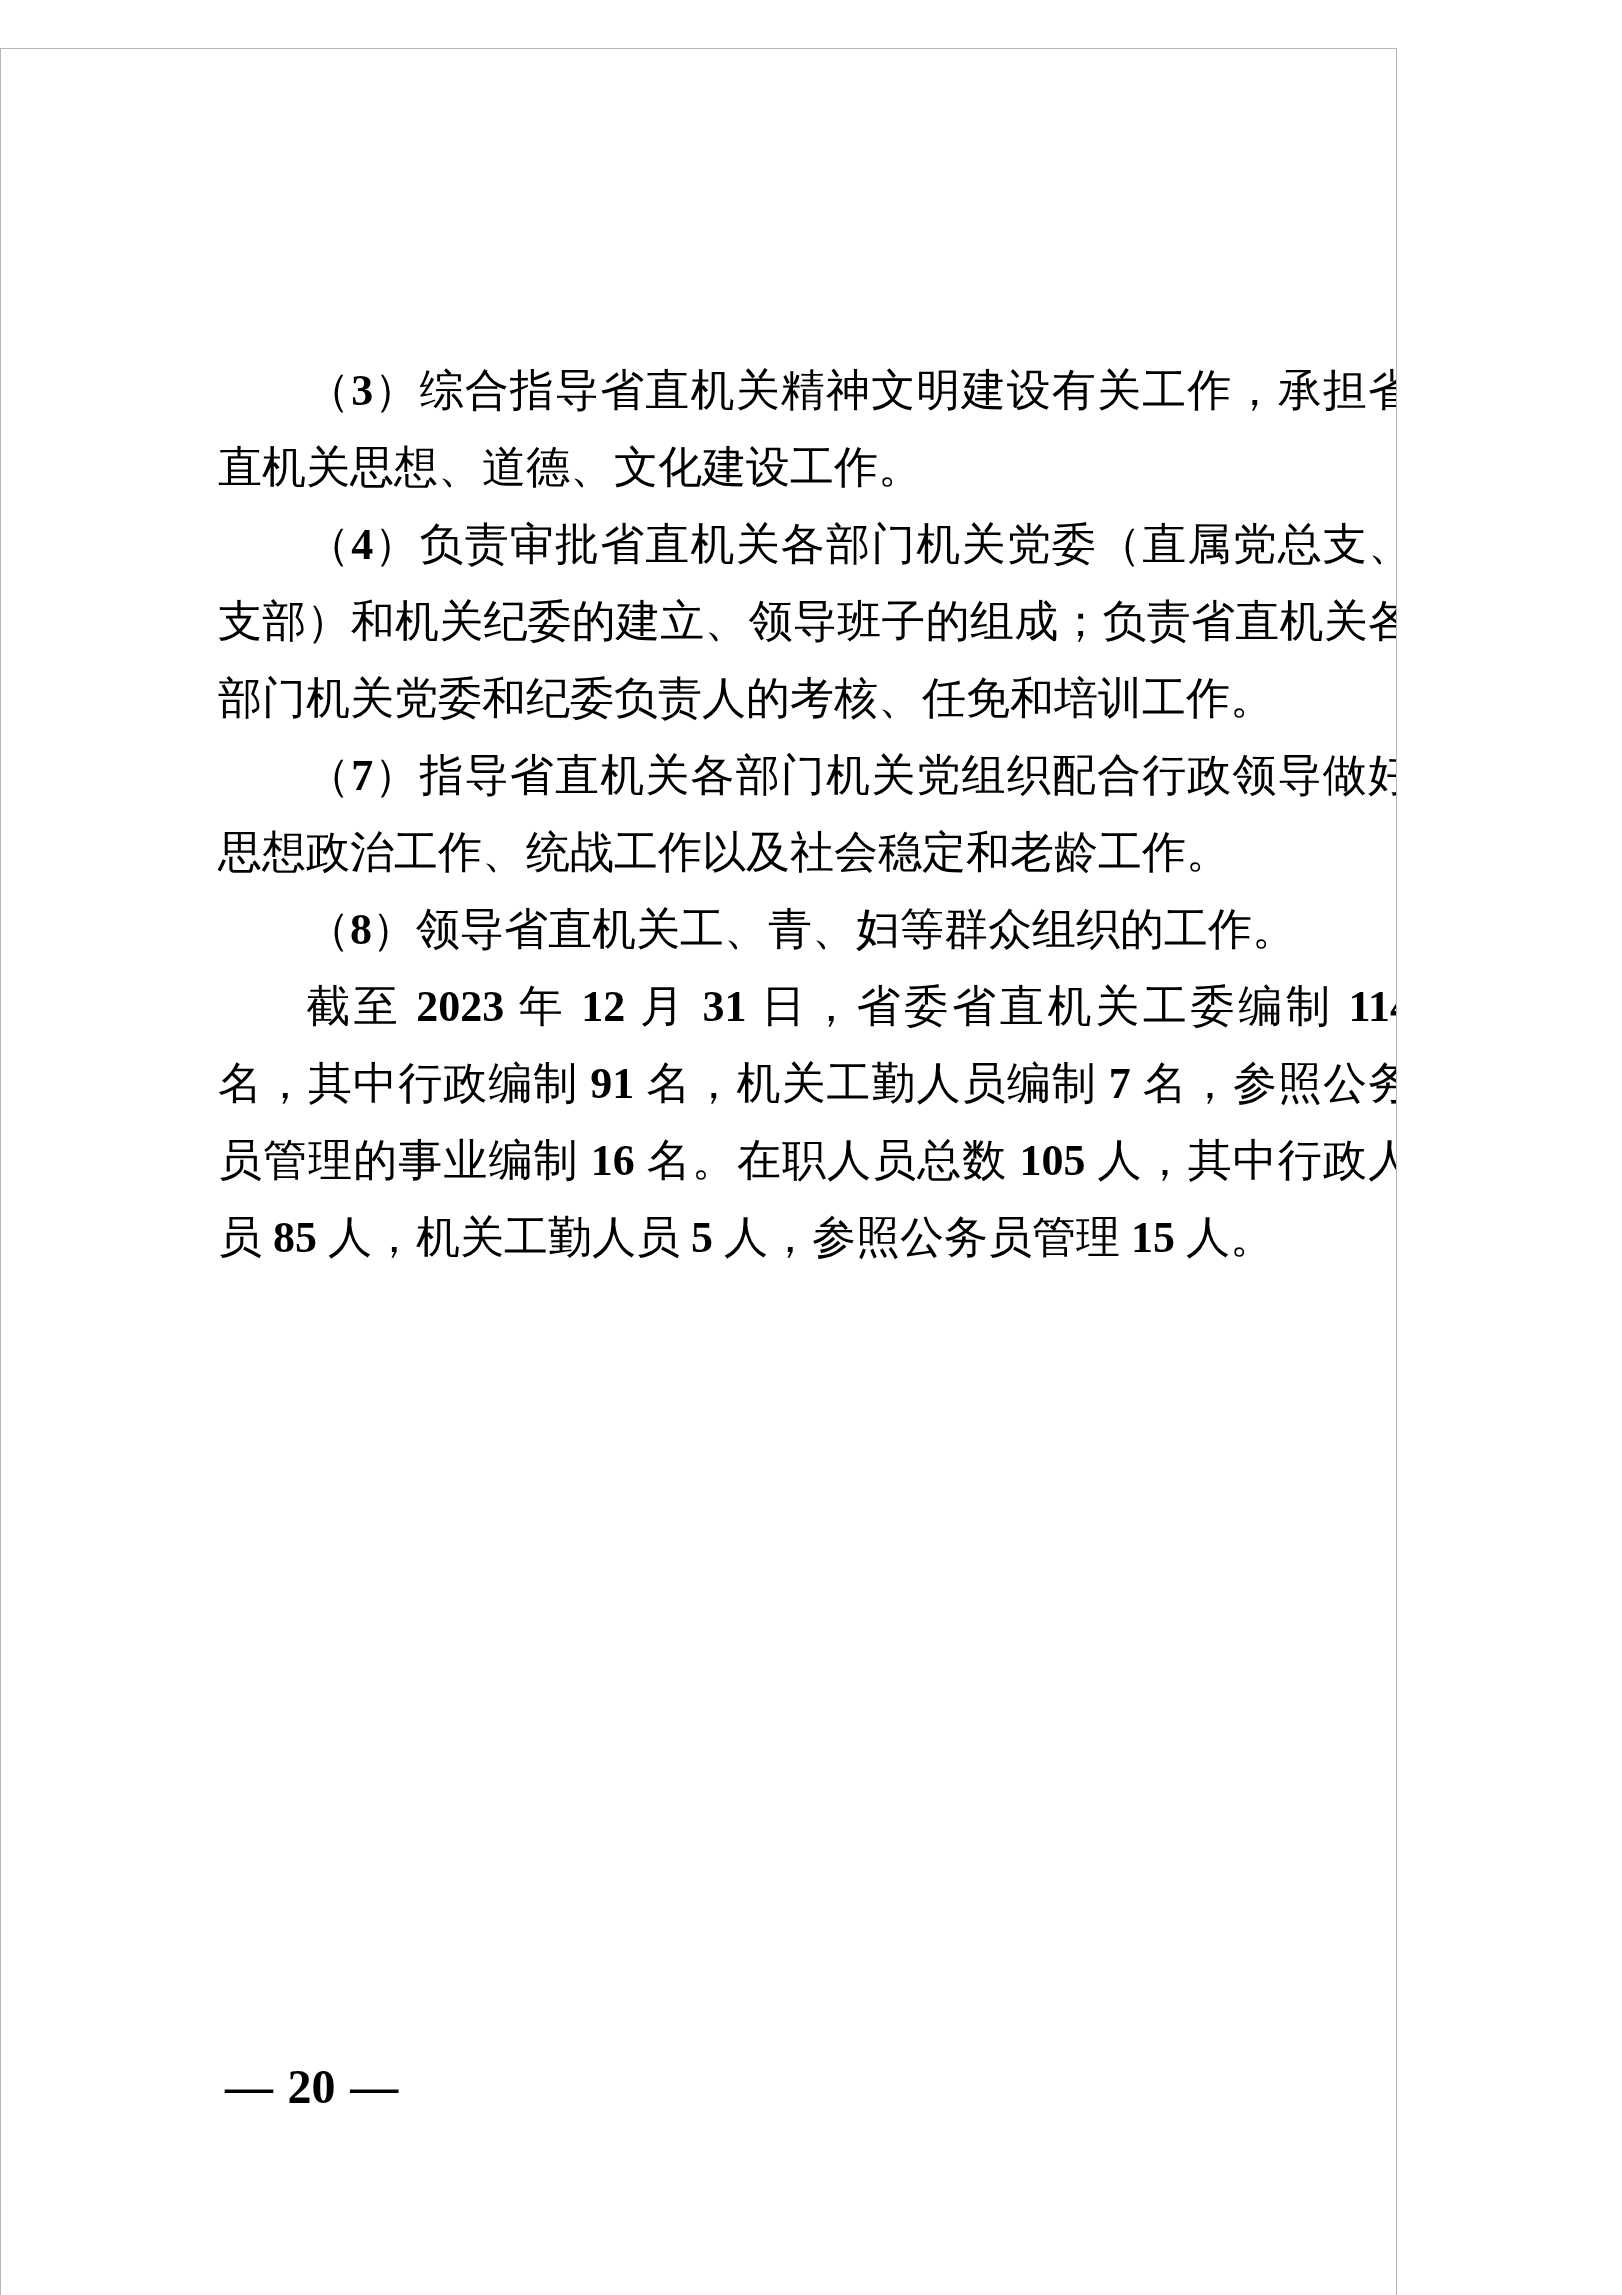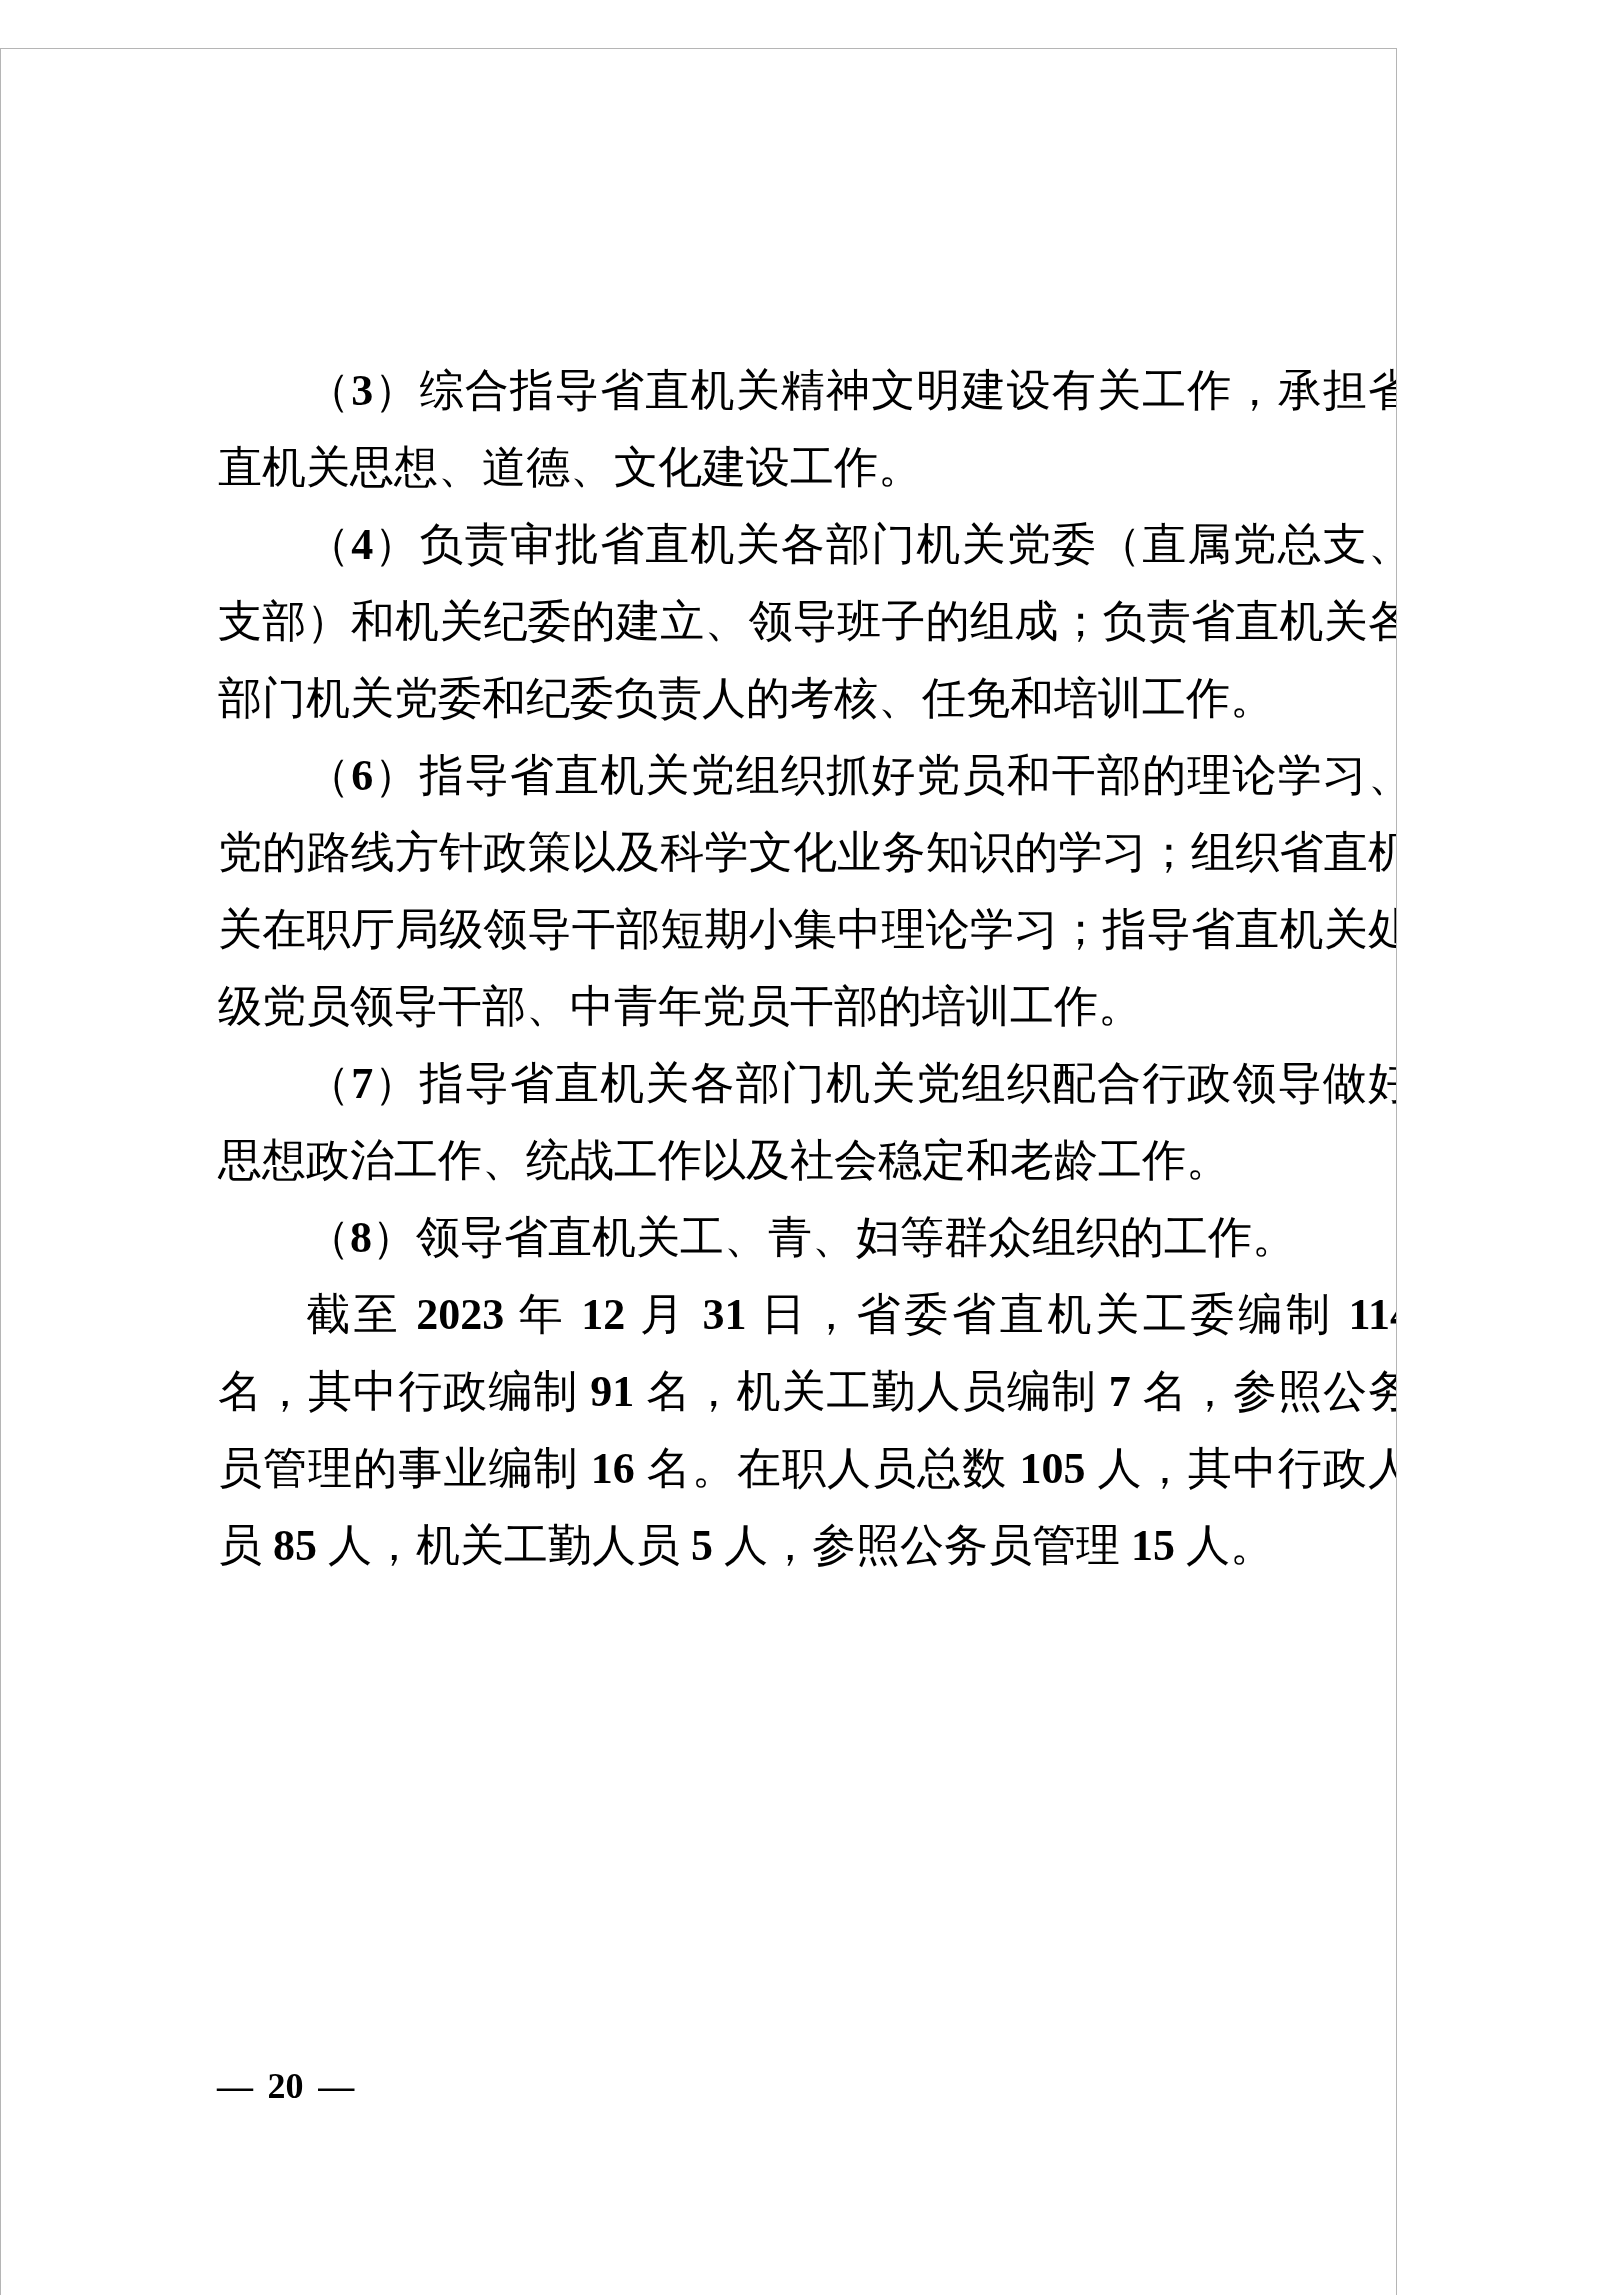--- a/index.html
+++ b/index.html
@@ -37,42 +37,41 @@
     }
     .para.heading {
       font-weight: bold;
     }
     .num {
       font-weight: bold;
       font-family: "Liberation Serif", "DejaVu Serif", serif;
     }
     .footer {
       position: absolute;
-      left: 216px;
+      left: 224px;
       top: 2017px;
-      font-size: 36px;
+      font-size: 48px;
       line-height: 41px;
       font-weight: bold;
       white-space: nowrap;
     }
     .footer .dash {
       display: inline-block;
       letter-spacing: 0;
     }
     .footer .gap-r { margin-right: 14.6px; }
     .footer .gap-l { margin-left: 14.6px; }
   </style>
 </head>
 <body>
 
 <div class="page">
   <div class="doc-body">
       <p class="para">（<span class="num">3</span>）综合指导省直机关精神文明建设有关工作，承担省直机关思想、道德、文化建设工作。</p>
       <p class="para">（<span class="num">4</span>）负责审批省直机关各部门机关党委（直属党总支、支部）和机关纪委的建立、领导班子的组成；负责省直机关各部门机关党委和纪委负责人的考核、任免和培训工作。</p>
-      <p class="para">（<span class="num">6</span>）指导省直机关党组织抓好党员和干部的理论学习、党的路线方针政策以及科学文化业务知识的学习；组织省直机关在职厅局级领导干部短期小集中理论学习；指导省直机关处级党员领导干部、中青年党员干部的培训工作。</p>
       <p class="para">（<span class="num">7</span>）指导省直机关各部门机关党组织配合行政领导做好思想政治工作、统战工作以及社会稳定和老龄工作。</p>
       <p class="para">（<span class="num">8</span>）领导省直机关工、青、妇等群众组织的工作。</p>
       <p class="para">截至 <span class="num">2023</span> 年 <span class="num">12</span> 月 <span class="num">31</span> 日，省委省直机关工委编制 <span class="num">114</span> 名，其中行政编制 <span class="num">91</span> 名，机关工勤人员编制 <span class="num">7</span> 名，参照公务员管理的事业编制 <span class="num">16</span> 名。在职人员总数 <span class="num">105</span> 人，其中行政人员 <span class="num">85</span> 人，机关工勤人员 <span class="num">5</span> 人，参照公务员管理 <span class="num">15</span> 人。</p>
     </div>
   <div class="footer">
     <span class="dash gap-r">—</span><span class="num">20</span><span class="dash gap-l">—</span>
   </div>
 </div>
 
 

